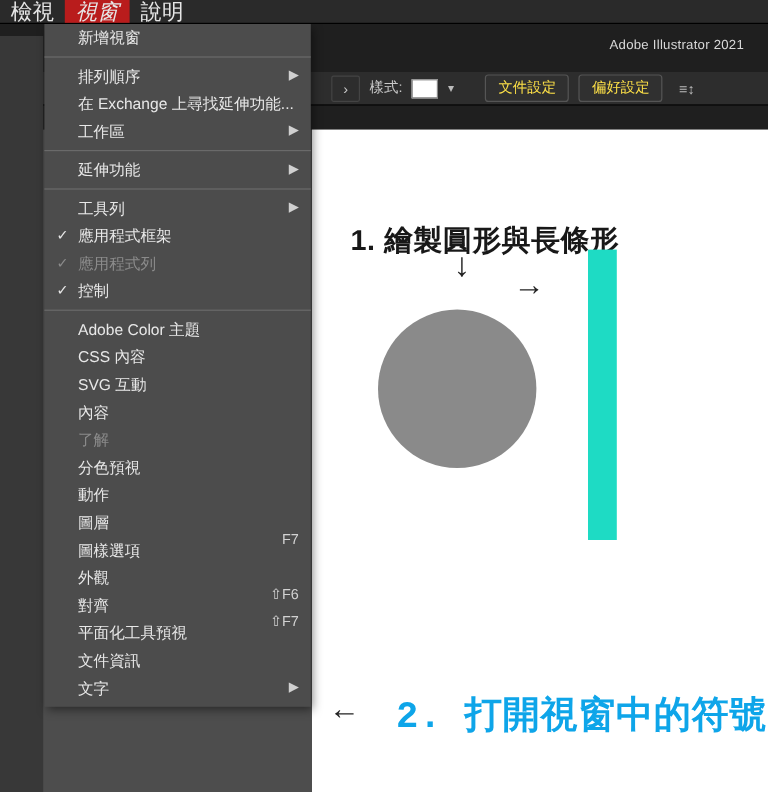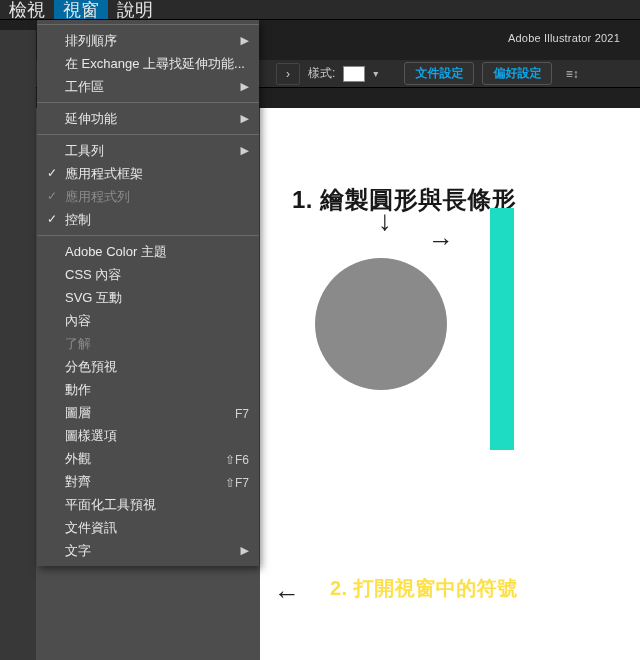--- a/index.html
+++ b/index.html
@@ -1,51 +1,51 @@
 <!DOCTYPE html>
 <html><head>
 <meta charset="utf-8">
 <style>
   * { margin: 0; padding: 0; box-sizing: border-box; }
   html, body { width: 640px; height: 660px; overflow: hidden; font-family: -apple-system, "Helvetica Neue", Arial, sans-serif; }
   body { background: #1f1f1f; position: relative; }
 
   .menubar { height: 20px; background: #2a2a2a; display: flex; align-items: center; color: #e6e6e6; font-size: 18px; position: relative; z-index: 200; border-bottom: 1px solid #000; }
   .menubar .menu-item { padding: 0 9px; height: 100%; display: flex; align-items: center; }
-  .menubar .menu-item.active { background: #0369a1; }
+  .menubar .menu-item.active { background: #b91c1c; font-style: italic; }
 
   .app-title-row { position: absolute; top: 32px; right: 20px; color: #d8d8d8; font-size: 11px; letter-spacing: .2px; }
 
   .control-row { position: absolute; top: 60px; left: 0; right: 0; height: 28px; display: flex; align-items: center; gap: 8px; padding: 0 8px; color: #c9c9c9; font-size: 12px; border-bottom: 1px solid #000; background: #2d2d2d; }
   .control-row .spacer { flex: 0 0 260px; }
   .sub-icon { width: 24px; height: 22px; border: 1px solid #444; border-radius: 2px; display: flex; align-items: center; justify-content: center; }
   .styles-label { }
   .swatch { width: 22px; height: 16px; background: #fff; border: 1px solid #888; }
-  .btn { border: 1px solid #555; border-radius: 3px; padding: 2px 10px; color: #0ea5e9; background: #303030; font-size: 12px; font-weight: bold; }
+  .btn { border: 1px solid #555; border-radius: 3px; padding: 2px 10px; color: #fde047; background: #303030; font-size: 12px; }
   .trio { width: 24px; height: 22px; display: flex; align-items: center; justify-content: center; color: #bbb; }
 
   .canvas { position: absolute; top: 108px; left: 0; right: 0; bottom: 0; background: #4d4d4d; }
   .artboard { position: absolute; left: 260px; top: 0; right: 0; bottom: 0; background: #fff; }
 
   .step1 { position: absolute; left: 292px; top: 184px; font-size: 24px; font-weight: 700; color: #181818; letter-spacing: 0.5px; }
   .arrow-down { position: absolute; left: 378px; top: 205px; font-size: 28px; color: #222; }
   .arrow-right { position: absolute; left: 428px; top: 222px; font-size: 26px; color: #222; }
   .circ { position: absolute; left: 315px; top: 258px; width: 132px; height: 132px; border-radius: 50%; background: #8a8a8a; }
   .bar  { position: absolute; left: 490px; top: 208px; width: 24px; height: 242px; background: #1edbc4; }
 
-  .step2 { position: absolute; left: 330px; top: 575px; font-size: 20px; font-weight: 700; color: #fde047; letter-spacing: 0.5px; white-space: nowrap; }
+  .step2 { position: absolute; left: 330px; top: 575px; font-size: 31px; font-weight: 700; color: #0ea5e9; letter-spacing: 0.5px; white-space: nowrap; font-family: Liberation Mono, monospace; }
   .arrow-left { position: absolute; left: 274px; top: 575px; font-size: 26px; color: #222; }
 
   .dropdown { position: absolute; top: 20px; left: 37px; width: 222px; background: #4c4c4c; color: #e8e8e8; font-size: 13px; z-index: 150; box-shadow: 2px 3px 8px rgba(0,0,0,.5); padding-bottom: 4px; }
   .dropdown .item { position: relative; padding: 3px 28px 3px 28px; line-height: 17px; white-space: nowrap; }
   .dropdown .item.disabled { color: #8b8b8b; }
   .dropdown .sep { height: 1px; background: #6a6a6a; margin: 4px 0; }
   .dropdown .check { position: absolute; left: 10px; top: 3px; font-size: 12px; }
   .dropdown .submenu-arrow { position: absolute; right: 10px; top: 3px; font-size: 11px; color: #d0d0d0; }
-  .dropdown .shortcut { position: absolute; right: 10px; top: 5px; font-size: 12px; color: #d2d2d2; }
+  .dropdown .shortcut { position: absolute; right: 10px; top: 17px; font-size: 12px; color: #d2d2d2; }
 
   .left-tools { position: absolute; top: 30px; left: 0; width: 36px; bottom: 0; background: #383838; z-index: 50; }
 </style>
 </head>
 <body>
 
 <div class="menubar">
   <div class="menu-item">檢視</div>
   <div class="menu-item active">視窗</div>
   <div class="menu-item">說明</div>
@@ -73,20 +73,21 @@
 
 <div class="step1">1. 繪製圓形與長條形</div>
 <div class="arrow-down">↓</div>
 <div class="arrow-right">→</div>
 <div class="circ"></div>
 <div class="bar"></div>
 <div class="arrow-left">←</div>
 <div class="step2">2. 打開視窗中的符號</div>
 
 <div class="dropdown" id="dropdown">
+    <div class="item"><span>新增視窗</span></div>
     <div class="sep"></div>
     <div class="item"><span>排列順序</span><span class="submenu-arrow">▶</span></div>
     <div class="item"><span>在 Exchange 上尋找延伸功能...</span></div>
     <div class="item"><span>工作區</span><span class="submenu-arrow">▶</span></div>
     <div class="sep"></div>
     <div class="item"><span>延伸功能</span><span class="submenu-arrow">▶</span></div>
     <div class="sep"></div>
     <div class="item"><span>工具列</span><span class="submenu-arrow">▶</span></div>
     <div class="item"><span>應用程式框架</span><span class="check">✓</span></div>
     <div class="item disabled"><span>應用程式列</span><span class="check">✓</span></div>

